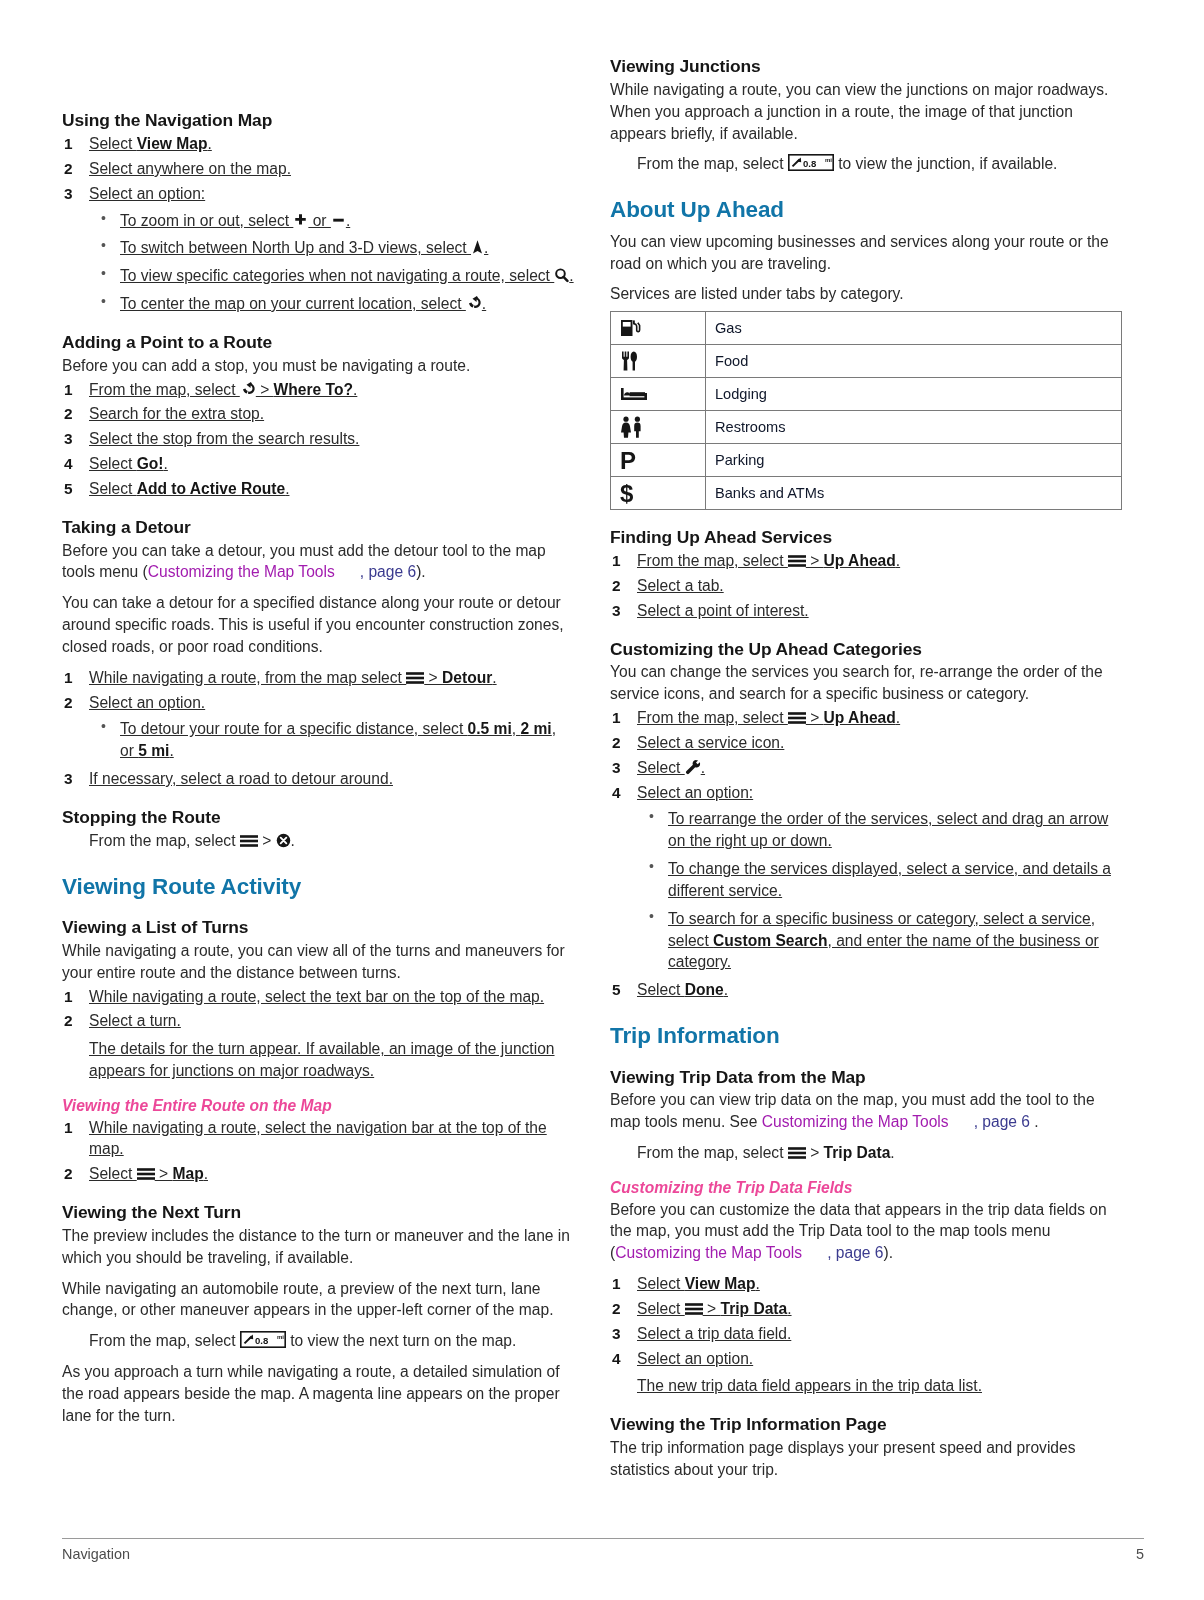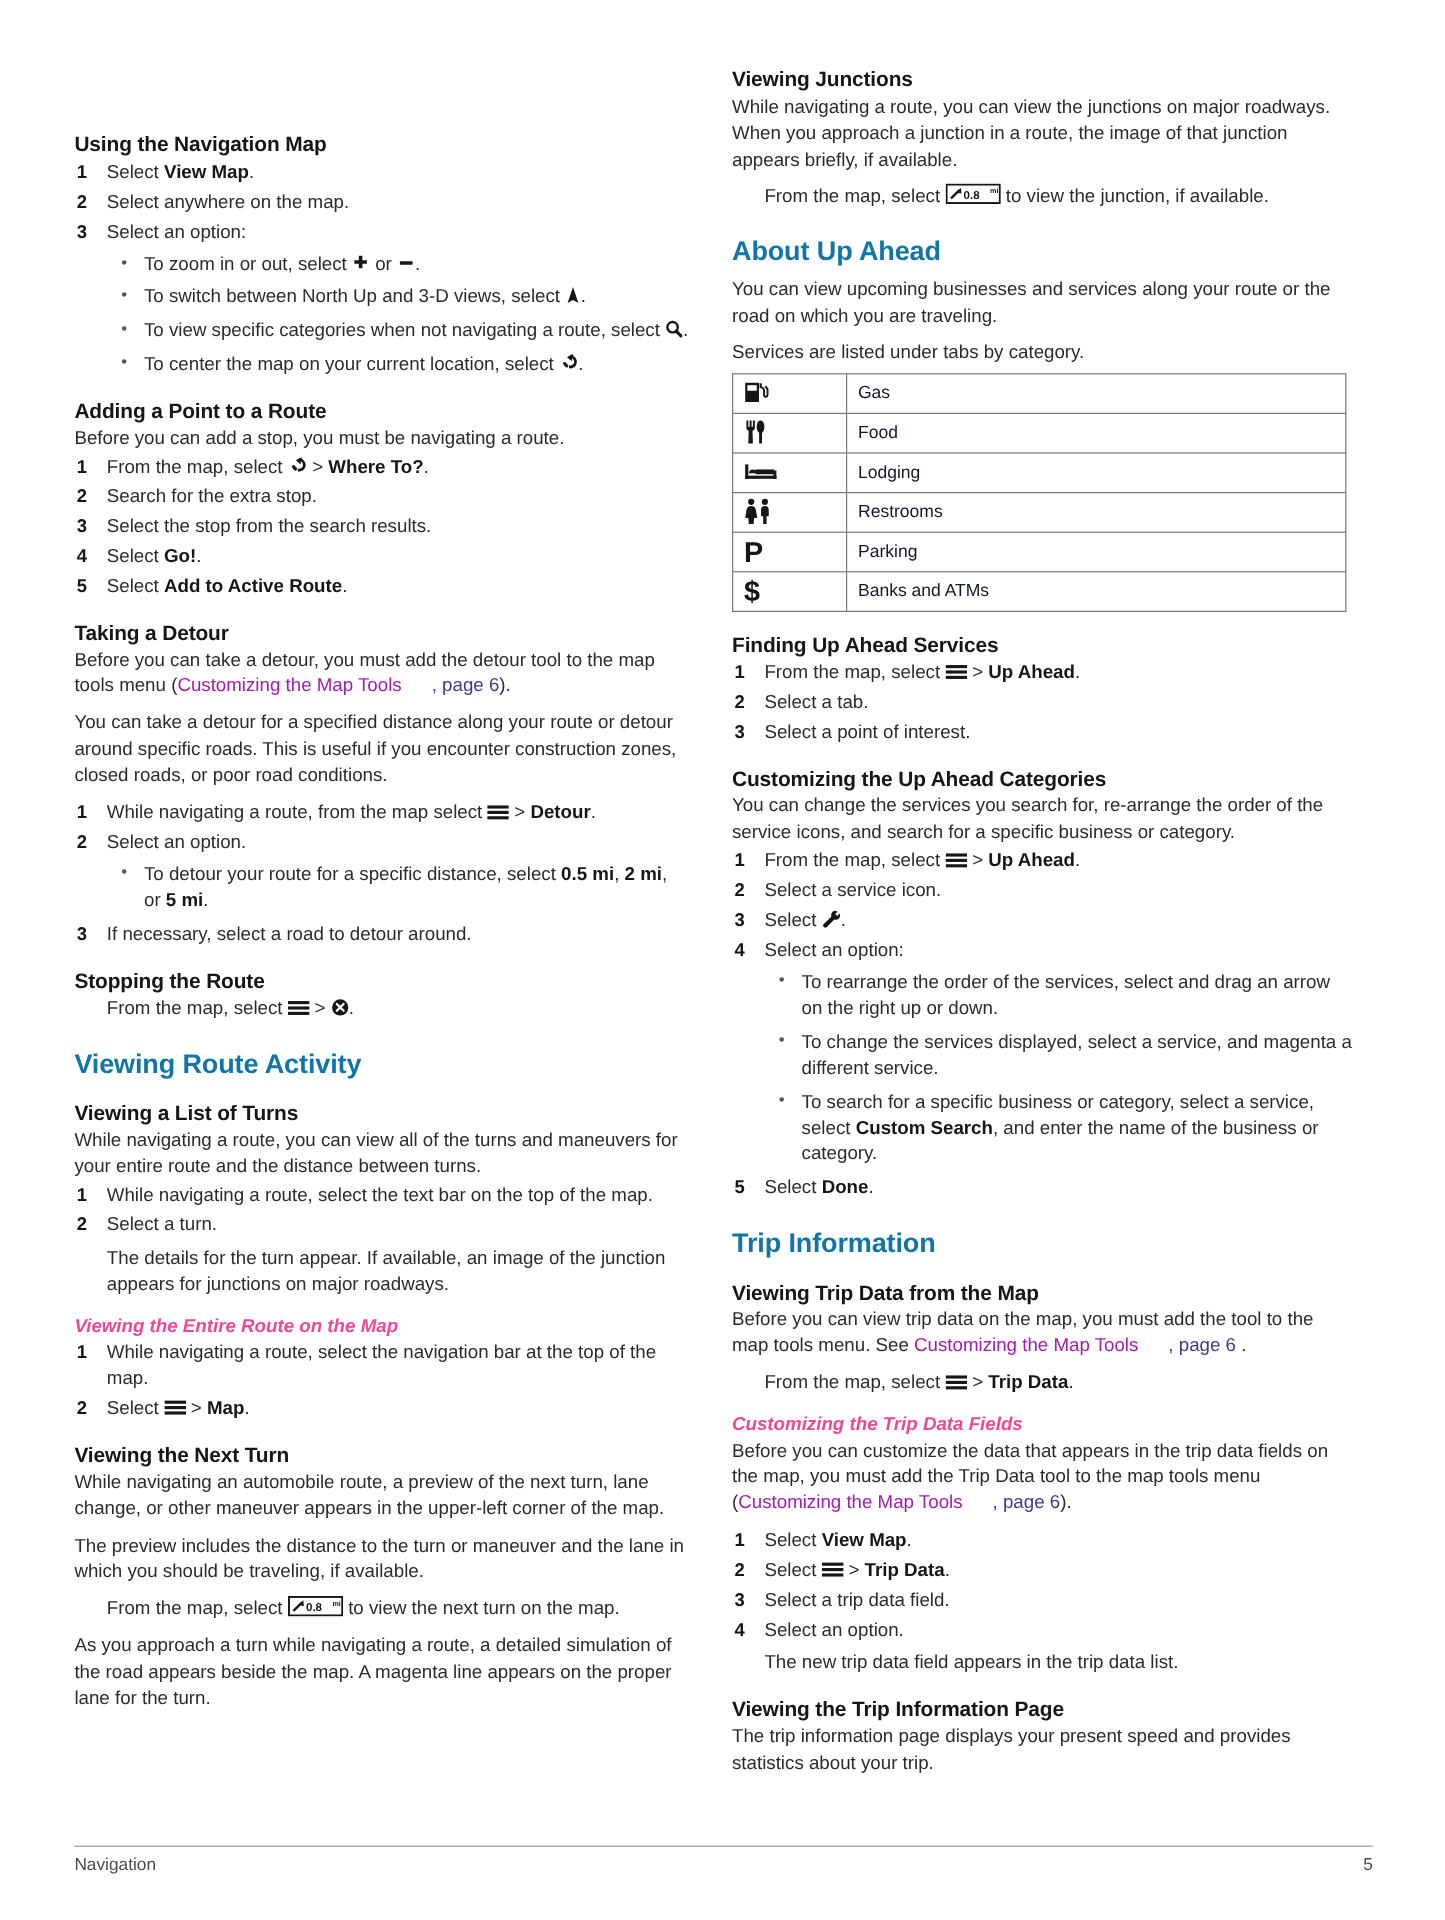--- a/index.html
+++ b/index.html
@@ -68,20 +68,21 @@
     margin: 0 0 9px 0;
     padding-left: 27px;
     color: #2b2b2b;
   }
 
   ol.steps {
     list-style: none;
     margin: 0 0 9px 0;
     padding: 0;
     counter-reset: stp;
+    text-decoration: underline;
   }
   ol.steps > li {
     position: relative;
     font-size: 15.6px;
     line-height: 1.40;
     padding-left: 27px;
     margin-bottom: 3px;
     counter-increment: stp;
   }
   ol.steps > li::before {
@@ -255,22 +256,22 @@
       <ol class="steps">
         <li><span>While navigating a route, select the navigation bar at the top of the map.</span></li>
         <li><span>Select </span><span class="ic"><svg width="18" height="14" viewBox="0 0 18 14">
                 <rect x="0" y="1.2" width="18" height="2.6" fill="#161616"></rect>
                 <rect x="0" y="5.7" width="18" height="2.6" fill="#161616"></rect>
                 <rect x="0" y="10.2" width="18" height="2.6" fill="#161616"></rect>
               </svg></span><span> &gt; </span><b>Map</b><span>.</span></li>
       </ol>
 
       <h2 class="sub">Viewing the Next Turn</h2>
+      <p class="body">The preview includes the distance to the turn or maneuver and the lane in which you should be traveling, if available.</p>
       <p class="body">While navigating an automobile route, a preview of the next turn, lane change, or other maneuver appears in the upper-left corner of the map.</p>
-      <p class="body">The preview includes the distance to the turn or maneuver and the lane in which you should be traveling, if available.</p>
       <p class="indent"><span>From the map, select </span><span class="ic"><svg width="46" height="17" viewBox="0 0 46 17">
               <rect x="0.8" y="0.8" width="44.4" height="15.4" fill="#fff" stroke="#161616" stroke-width="1.6"></rect>
               <path d="M4.5 12.4 11.8 5.3" stroke="#161616" stroke-width="2"></path>
               <path d="M12.8 3.6 13.2 8.3 8.6 7.6z" fill="#161616"></path>
               <text x="15" y="12.6" font-family="Liberation Sans, sans-serif" font-size="9.6" font-weight="bold" fill="#161616">0.8</text>
               <text x="37" y="8.2" font-family="Liberation Sans, sans-serif" font-size="6" font-weight="bold" fill="#161616">mi</text>
             </svg></span><span> to view the next turn on the map.</span></p>
 
       <p class="body">As you approach a turn while navigating a route, a detailed simulation of the road appears beside the map. A magenta line appears on the proper lane for the turn.</p>
 
@@ -363,21 +364,21 @@
                 <rect x="0" y="5.7" width="18" height="2.6" fill="#161616"></rect>
                 <rect x="0" y="10.2" width="18" height="2.6" fill="#161616"></rect>
               </svg></span><span> &gt; </span><b>Up Ahead</b><span>.</span></li>
         <li><span>Select a service icon.</span></li>
         <li><span>Select </span><span class="ic"><svg width="16" height="16" viewBox="0 0 16 16">
                 <path fill="#161616" d="M11.2.9c-2 0-3.6 1.6-3.6 3.6 0 .5.1.9.3 1.3L1.3 12.3c-.5.5-.5 1.4 0 1.9l.6.6c.5.5 1.4.5 1.9 0l6.4-6.6c.4.2.8.3 1.3.3 2 0 3.6-1.6 3.6-3.6 0-.6-.1-1.1-.4-1.6l-2 2-1.7-1.7 2-2c-.5-.2-1.1-.4-1.8-.4z"></path>
               </svg></span><span>.</span></li>
         <li><span>Select an option:</span>
           <ul class="bullets">
             <li>To rearrange the order of the services, select and drag an arrow on the right up or down.</li>
-            <li>To change the services displayed, select a service, and magenta a different service.</li>
+            <li>To change the services displayed, select a service, and details a different service.</li>
             <li><span>To search for a specific business or category, select a service, select </span><b>Custom Search</b><span>, and enter the name of the business or category.</span></li>
           </ul>
         </li>
         <li><span>Select </span><b>Done</b><span>.</span></li>
       </ol>
 
       <h1 class="sec">Trip Information</h1>
 
       <h2 class="sub">Viewing Trip Data from the Map</h2>
       <p class="body"><span>Before you can view trip data on the map, you must add the tool to the map tools menu. See </span><span class="xref">Customizing the Map Tools</span><span class="xpage">, page 6</span><span> .</span></p>

